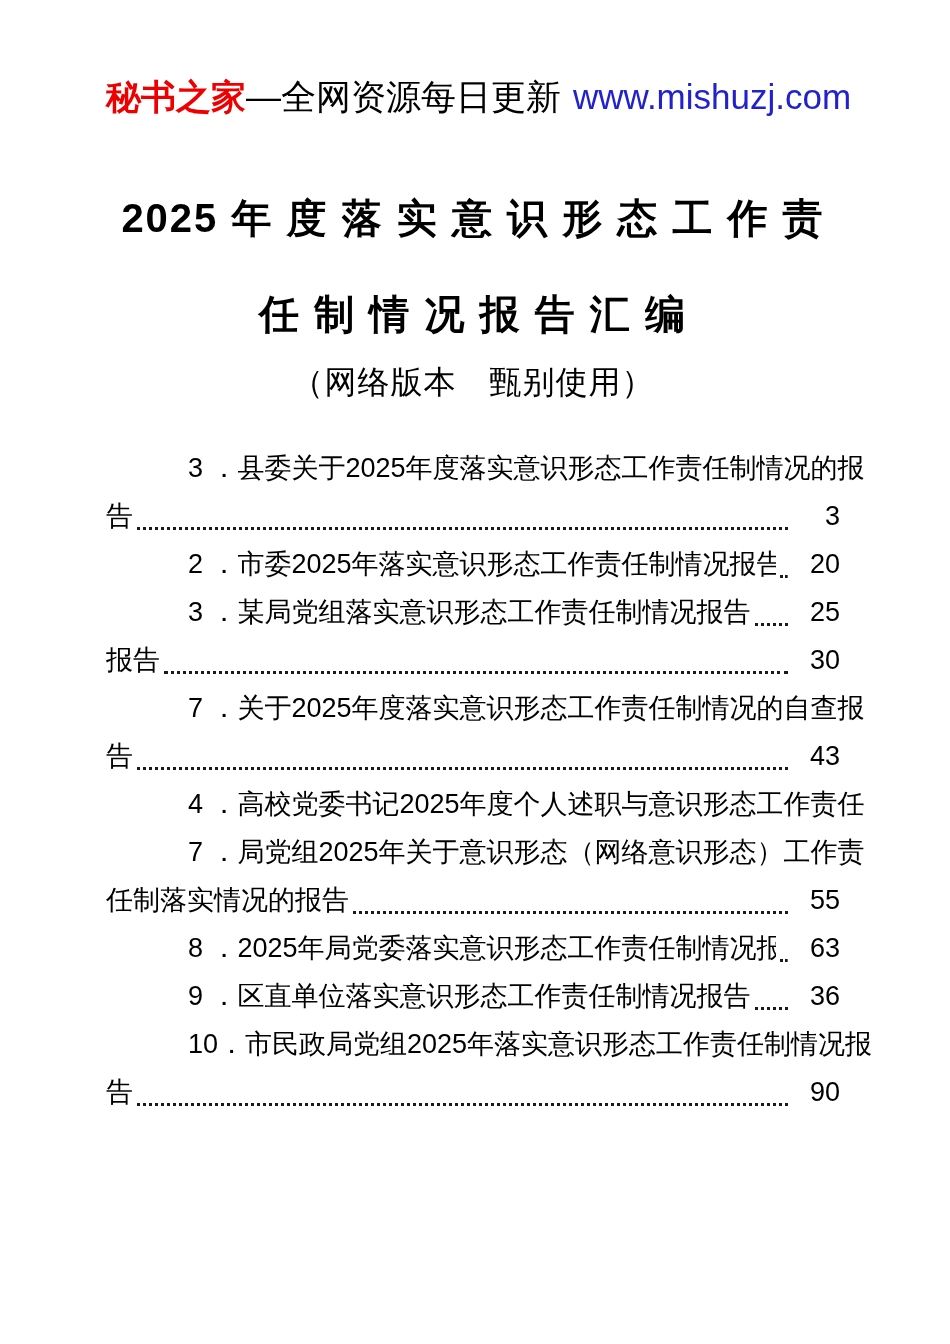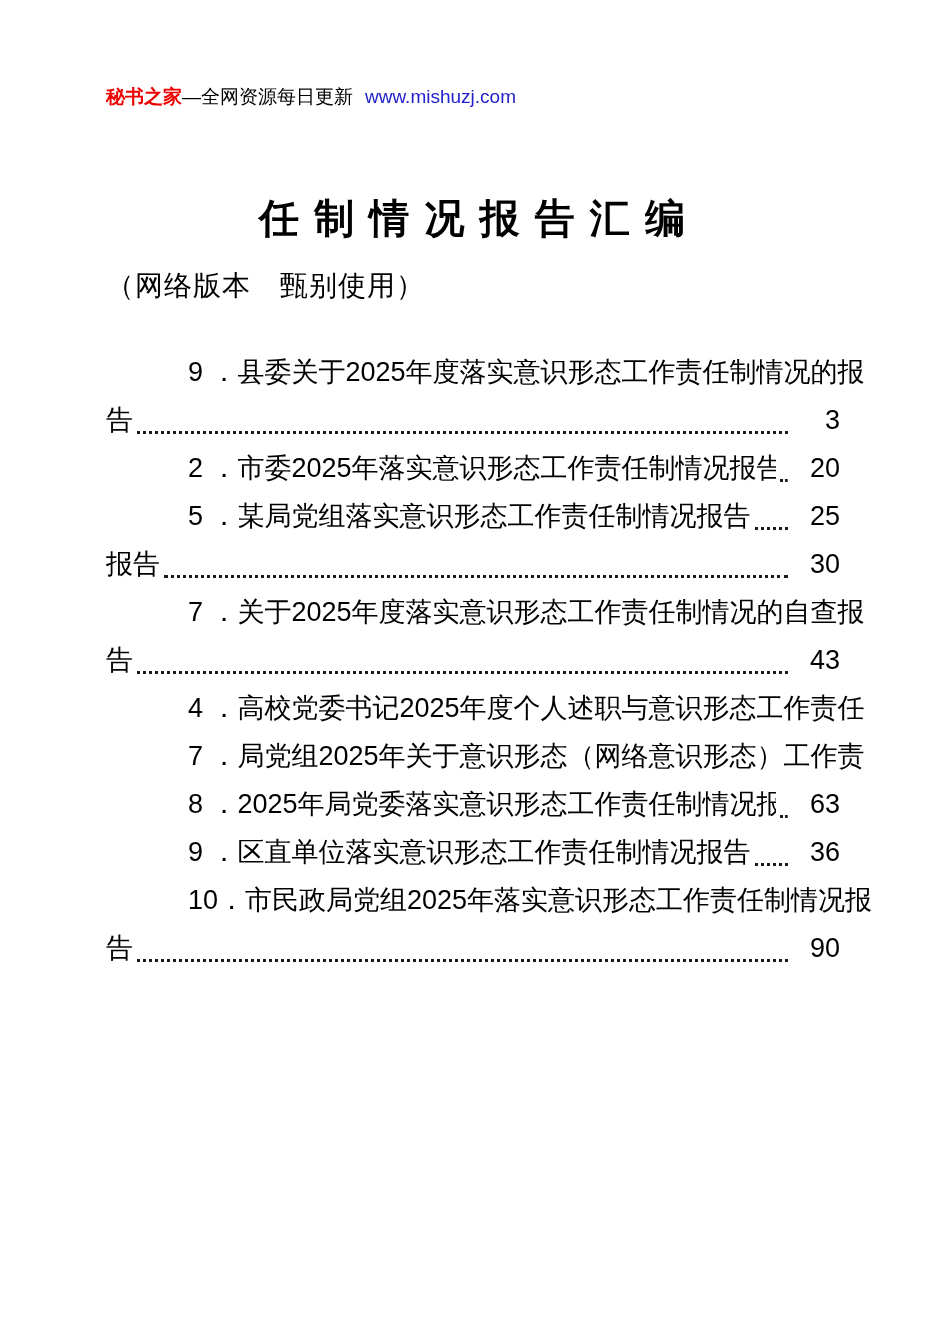--- a/index.html
+++ b/index.html
@@ -17,21 +17,21 @@
   .page {
     box-sizing: border-box;
     width: 950px;
     height: 1344px;
     padding: 80px 110px 0 106px;
     background: #ffffff;
   }
   
   .site-header {
     text-align: left;
-    font-size: 19px;
+    font-size: 35px;
     line-height: 34px;
     white-space: nowrap;
   }
   .brand {
     color: #ee0000;
     font-weight: bold;
   }
   .dash {
     color: #000000;
   }
@@ -48,21 +48,22 @@
     margin-top: 56px;
     text-align: center;
     font-size: 40px;
     font-weight: bold;
     line-height: 96px;
     letter-spacing: 2px;
     color: #000000;
   }
   .doc-subtitle {
     margin-top: 0px;
-    font-size: 28px;
+    text-align: center;
+    font-size: 32px;
     line-height: 40px;
     letter-spacing: 1px;
     color: #000000;
   }
   
   .toc {
     margin-top: 42px;
     font-size: 27px;
     line-height: 48px;
     color: #000000;
@@ -97,47 +98,48 @@
 </head>
 <body>
 
 <div class="page">
 
   <div class="site-header">
     <span class="brand">秘书之家</span><span class="dash">—</span><span class="tagline">全网资源每日更新</span><span class="url">www.mishuzj.com</span>
   </div>
 
   <div class="doc-title">
+    <div>2025 年 度 落 实 意 识 形 态 工 作 责</div>
     <div>任 制 情 况 报 告 汇 编</div>
   </div>
 
   <div class="doc-subtitle">（网络版本　甄别使用）</div>
 
   <div class="toc">
 
     <div class="toc-entry">
-      <div class="toc-line indent">9 ．县委关于2025年度落实意识形态工作责任制情况的报</div>
+      <div class="toc-line indent">3 ．县委关于2025年度落实意识形态工作责任制情况的报</div>
       <div class="toc-line flexline">
         <span class="toc-text">告</span>
         <span class="dots"></span>
         <span class="pagenum">3</span>
       </div>
     </div>
 
     <div class="toc-entry">
       <div class="toc-line flexline indent">
         <span class="toc-text">2 ．市委2025年落实意识形态工作责任制情况报告</span>
         <span class="dots"></span>
         <span class="pagenum">20</span>
       </div>
     </div>
 
     <div class="toc-entry">
       <div class="toc-line flexline indent">
-        <span class="toc-text">5 ．某局党组落实意识形态工作责任制情况报告</span>
+        <span class="toc-text">3 ．某局党组落实意识形态工作责任制情况报告</span>
         <span class="dots"></span>
         <span class="pagenum">25</span>
       </div>
     </div>
 
     <div class="toc-entry">
       <div class="toc-line flexline">
         <span class="toc-text">报告</span>
         <span class="dots"></span>
         <span class="pagenum">30</span>
@@ -152,20 +154,25 @@
         <span class="pagenum">43</span>
       </div>
     </div>
 
     <div class="toc-entry">
       <div class="toc-line indent">4 ．高校党委书记2025年度个人述职与意识形态工作责任</div>
     </div>
 
     <div class="toc-entry">
       <div class="toc-line indent">7 ．局党组2025年关于意识形态（网络意识形态）工作责</div>
+      <div class="toc-line flexline">
+        <span class="toc-text">任制落实情况的报告</span>
+        <span class="dots"></span>
+        <span class="pagenum">55</span>
+      </div>
     </div>
 
     <div class="toc-entry">
       <div class="toc-line flexline indent">
         <span class="toc-text">8 ．2025年局党委落实意识形态工作责任制情况报告</span>
         <span class="dots"></span>
         <span class="pagenum">63</span>
       </div>
     </div>
 

